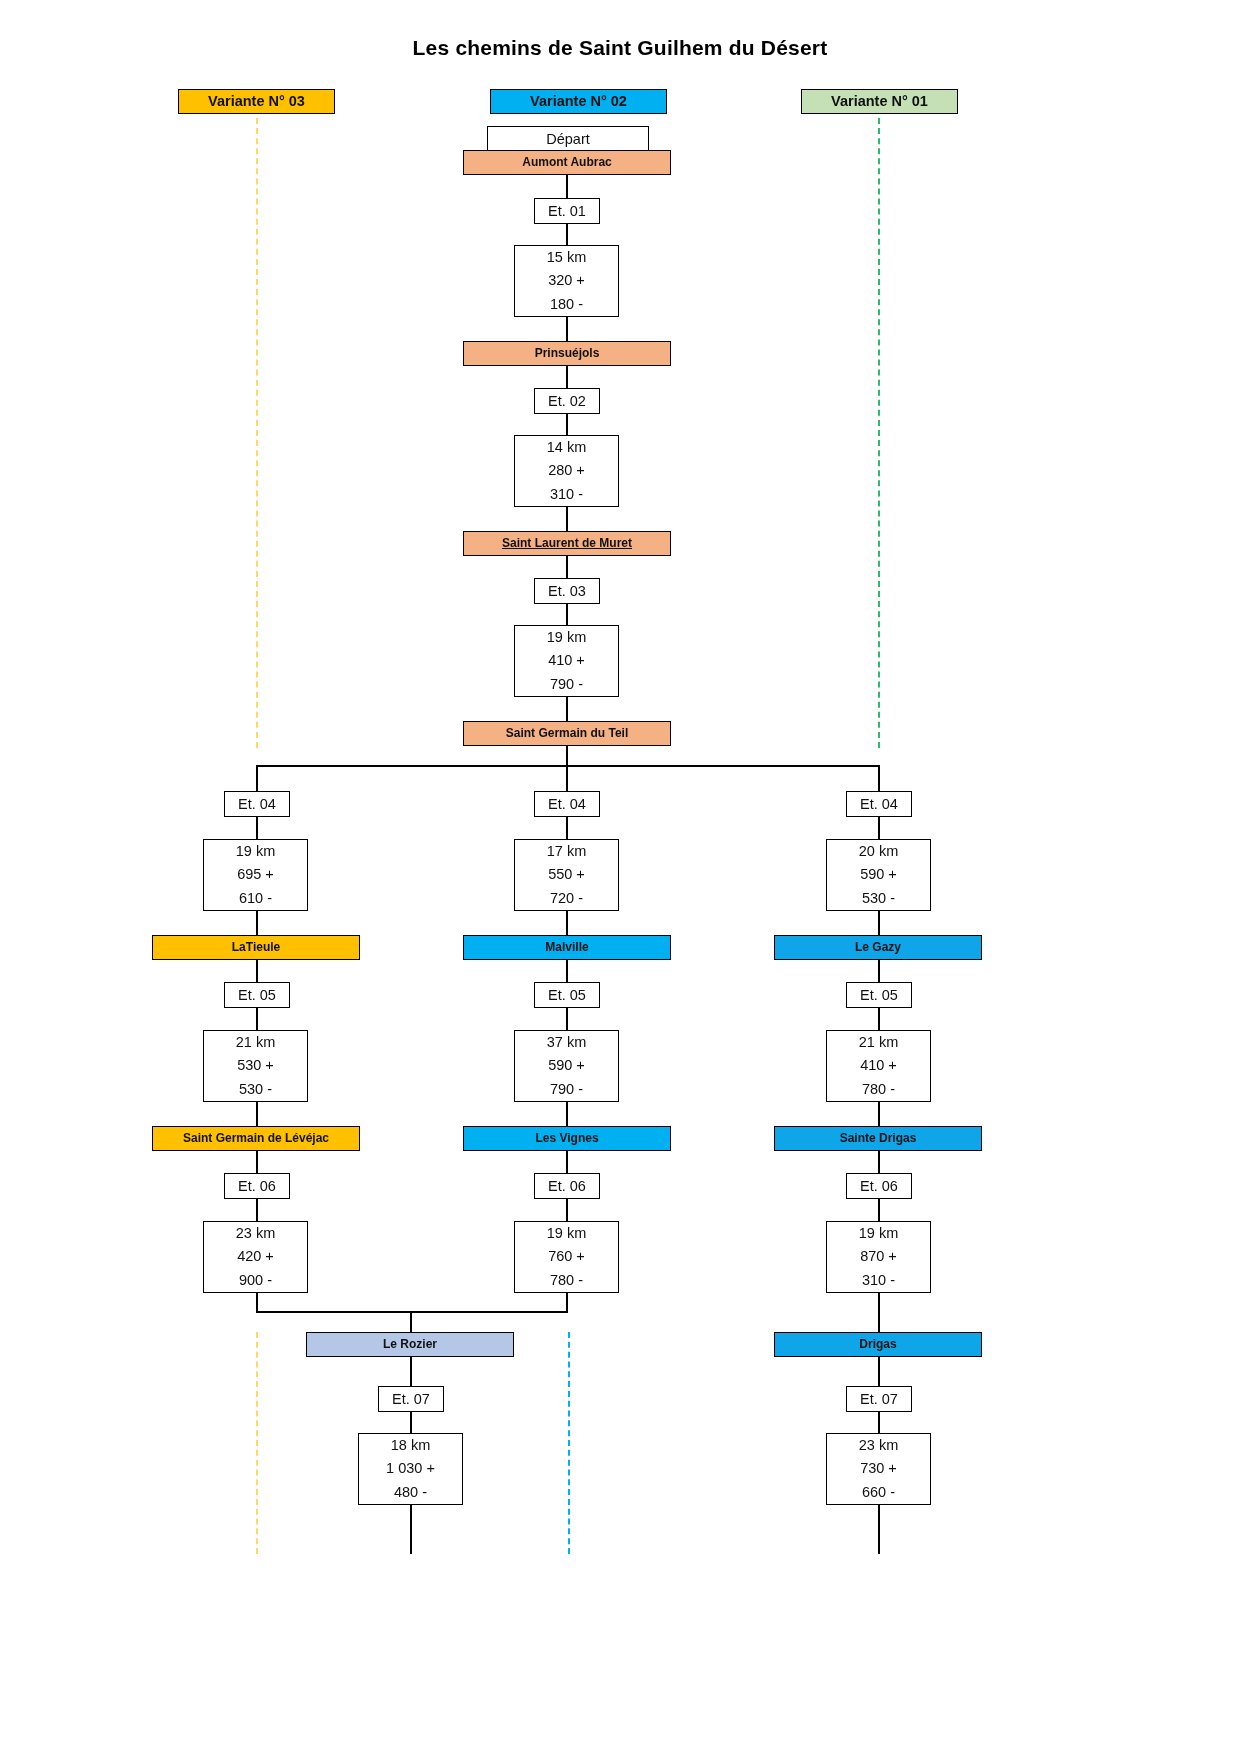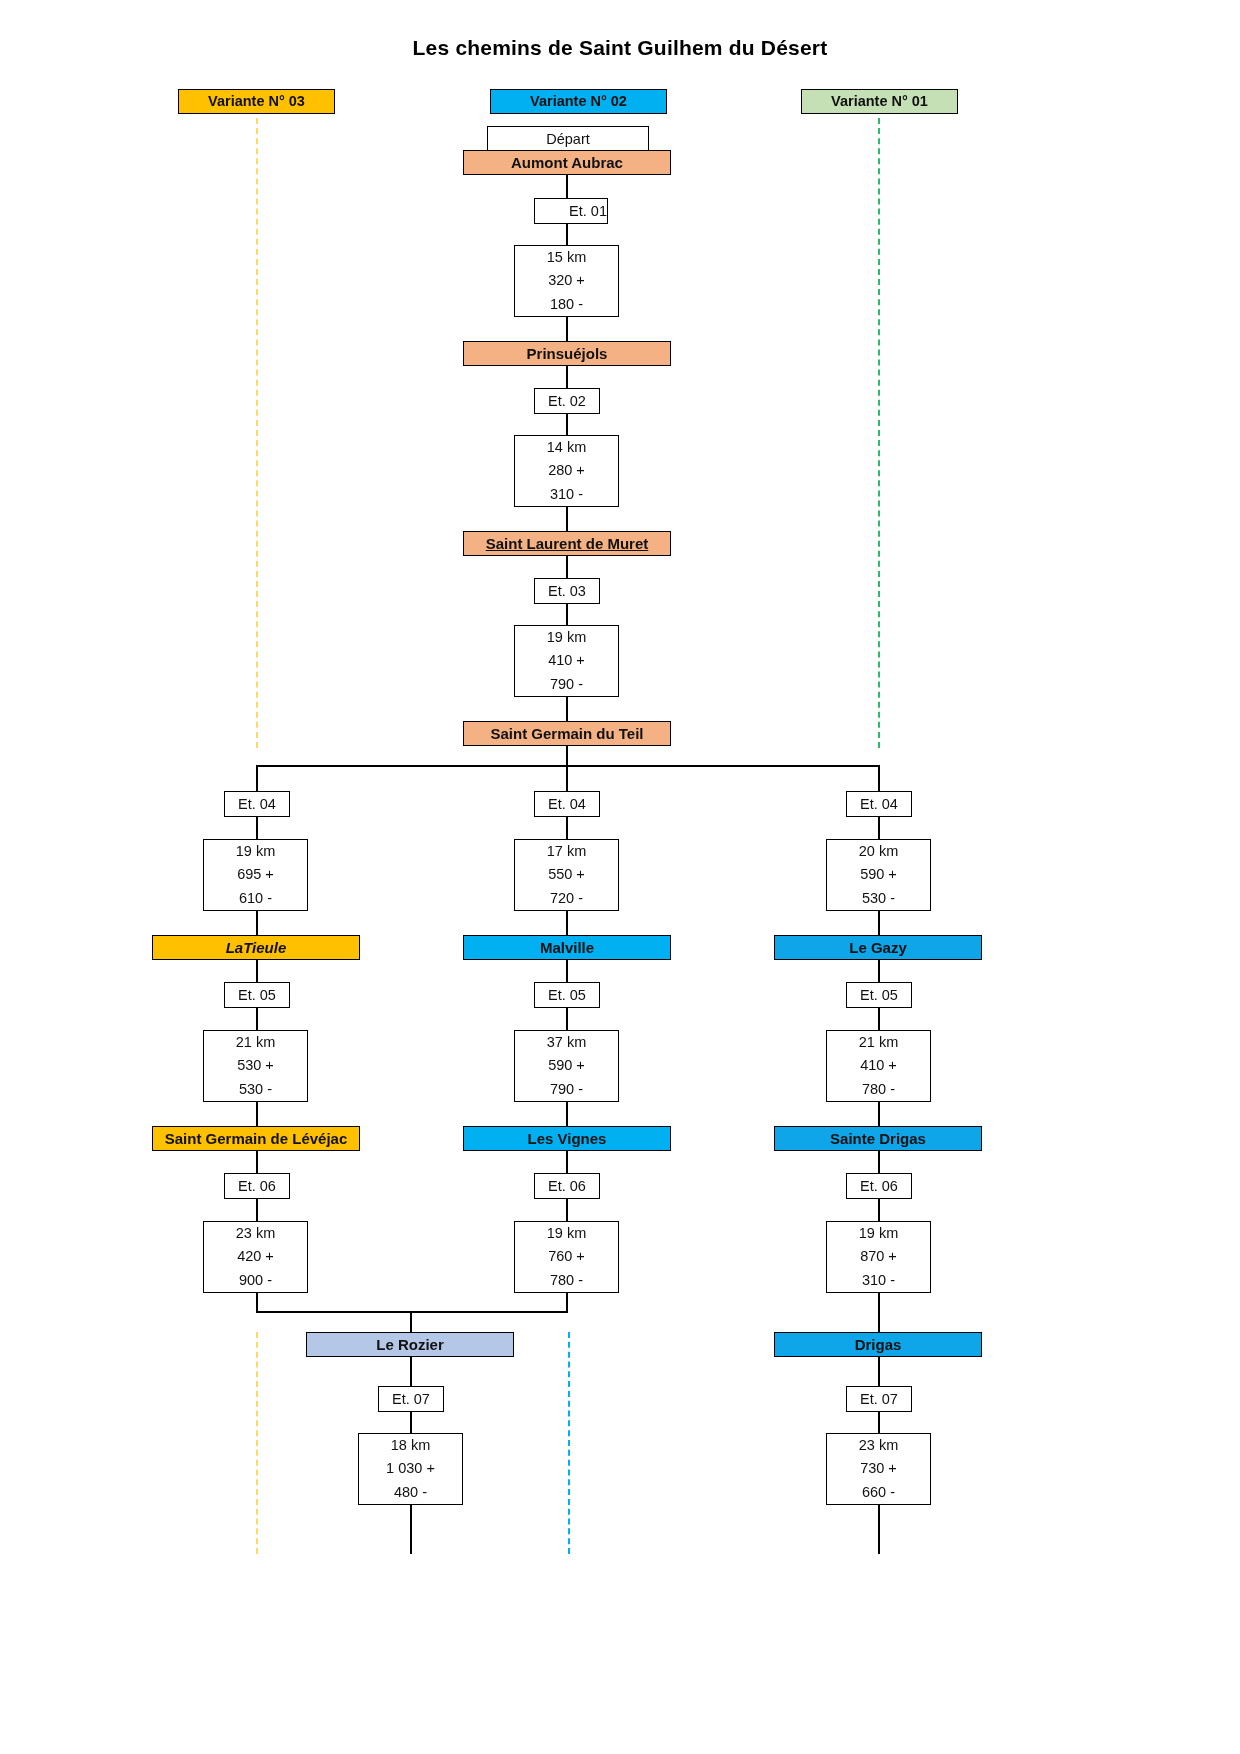--- a/index.html
+++ b/index.html
@@ -42,21 +42,21 @@
     font-weight:600;
   }
   .v03{background:#FFC000;}
   .v02{background:#00B0F0;}
   .v01{background:#C5E0B4;}
 
   
   .place{
     height:25px;
     border:1.6px solid #000;
-    font-size:15px;
+    font-size:12px;
     font-weight:600;
   }
   .p-orange{background:#F4B183;}
   .p-amber{background:#FFC000;}
   .p-blue{background:#00B0F0;}
   .p-green{background:#0ea5e9;}
   .p-lblue{background:#B4C7E7;}
 
   
   .etape{
@@ -110,21 +110,21 @@
 
   <div class="node depart" style="left:487px;top:126px;width:162px;">
     <span>Départ</span>
   </div>
 
   <div class="node place p-orange" style="left:463px;top:150px;width:208px;">
     <span>Aumont Aubrac</span>
   </div>
 
   <div class="vline" style="left:566px;top:175px;height:24px;"></div>
-  <div class="node etape" style="left:534px;top:198px;width:74px;justify-content:flex-end;">
+  <div class="node etape" style="left:534px;top:198px;width:66px;">
     <span>Et. 01</span>
   </div>
   <div class="vline" style="left:566px;top:224px;height:21px;"></div>
   <div class="node stats" style="left:514px;top:245px;width:105px;height:72px;">
     <span>15 km</span>
     <span>320 +</span>
     <span>180 -</span>
   </div>
   <div class="vline" style="left:566px;top:317px;height:24px;"></div>
   <div class="node place p-orange" style="left:463px;top:341px;width:208px;">
@@ -170,21 +170,21 @@
   <div class="node etape" style="left:224px;top:791px;width:66px;">
     <span>Et. 04</span>
   </div>
   <div class="vline" style="left:256px;top:817px;height:22px;"></div>
   <div class="node stats" style="left:203px;top:839px;width:105px;height:72px;">
     <span>19 km</span>
     <span>695 +</span>
     <span>610 -</span>
   </div>
   <div class="vline" style="left:256px;top:911px;height:24px;"></div>
-  <div class="node place p-amber" style="left:152px;top:935px;width:208px;font-style:italic;">
+  <div class="node place p-amber" style="left:152px;top:935px;width:208px;">
     <span>LaTieule</span>
   </div>
 
   <div class="vline" style="left:256px;top:960px;height:22px;"></div>
   <div class="node etape" style="left:224px;top:982px;width:66px;">
     <span>Et. 05</span>
   </div>
   <div class="vline" style="left:256px;top:1008px;height:22px;"></div>
   <div class="node stats" style="left:203px;top:1030px;width:105px;height:72px;">
     <span>21 km</span>

